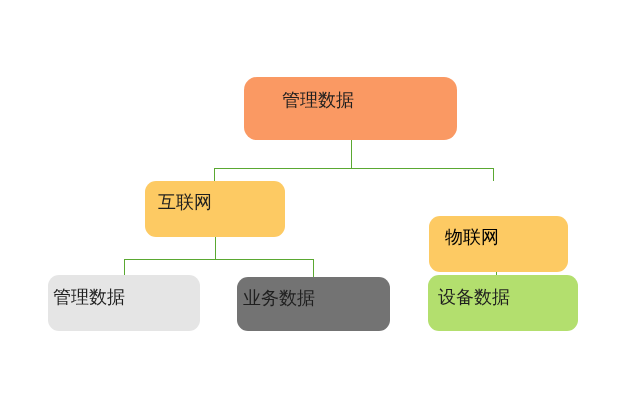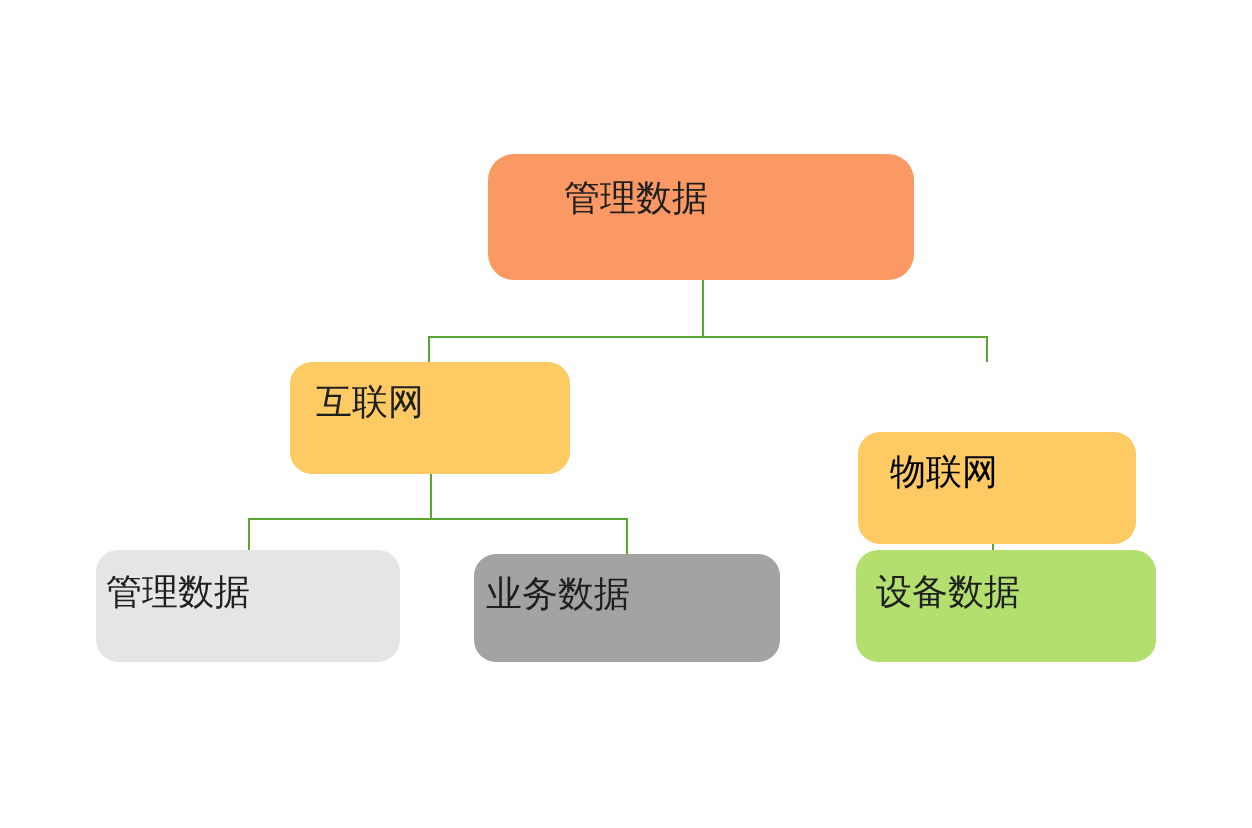--- a/index.html
+++ b/index.html
@@ -97,21 +97,21 @@
   </div>
 
   <div class="node node-iot" style="background: rgb(253, 202, 99); color: #000000; margin-top: 35px;">
     <span>物联网</span>
   </div>
 
   <div class="node node-mgmt" style="background: #e5e5e5; color: rgb(31, 31, 31);">
     <span>管理数据</span>
   </div>
 
-  <div class="node node-biz" style="background: #a3a3a3; color: rgb(31, 31, 31);">
+  <div class="node node-biz" style="background: #737373; color: rgb(31, 31, 31);">
     <span>业务数据</span>
   </div>
 
   <div class="node node-device" style="background: rgb(179, 223, 110); color: rgb(31, 31, 31);">
     <span>设备数据</span>
   </div>
 
 </div>
 
 </body></html>

